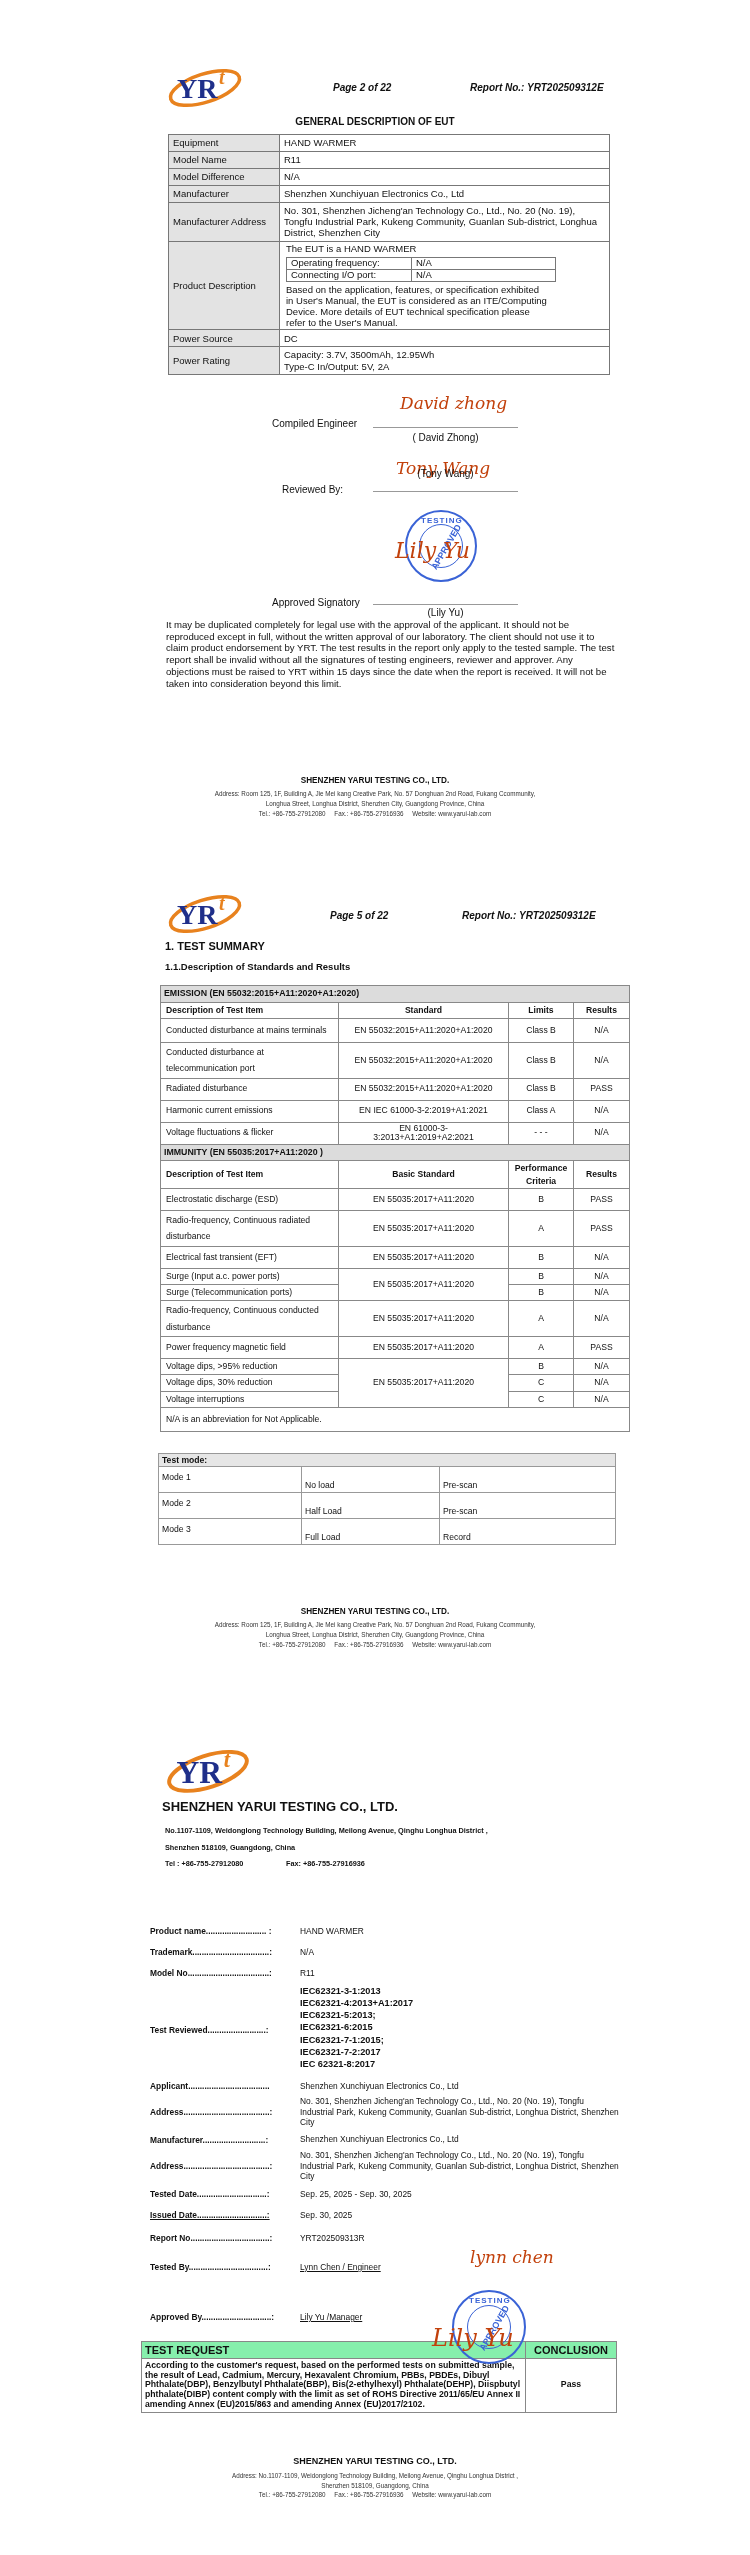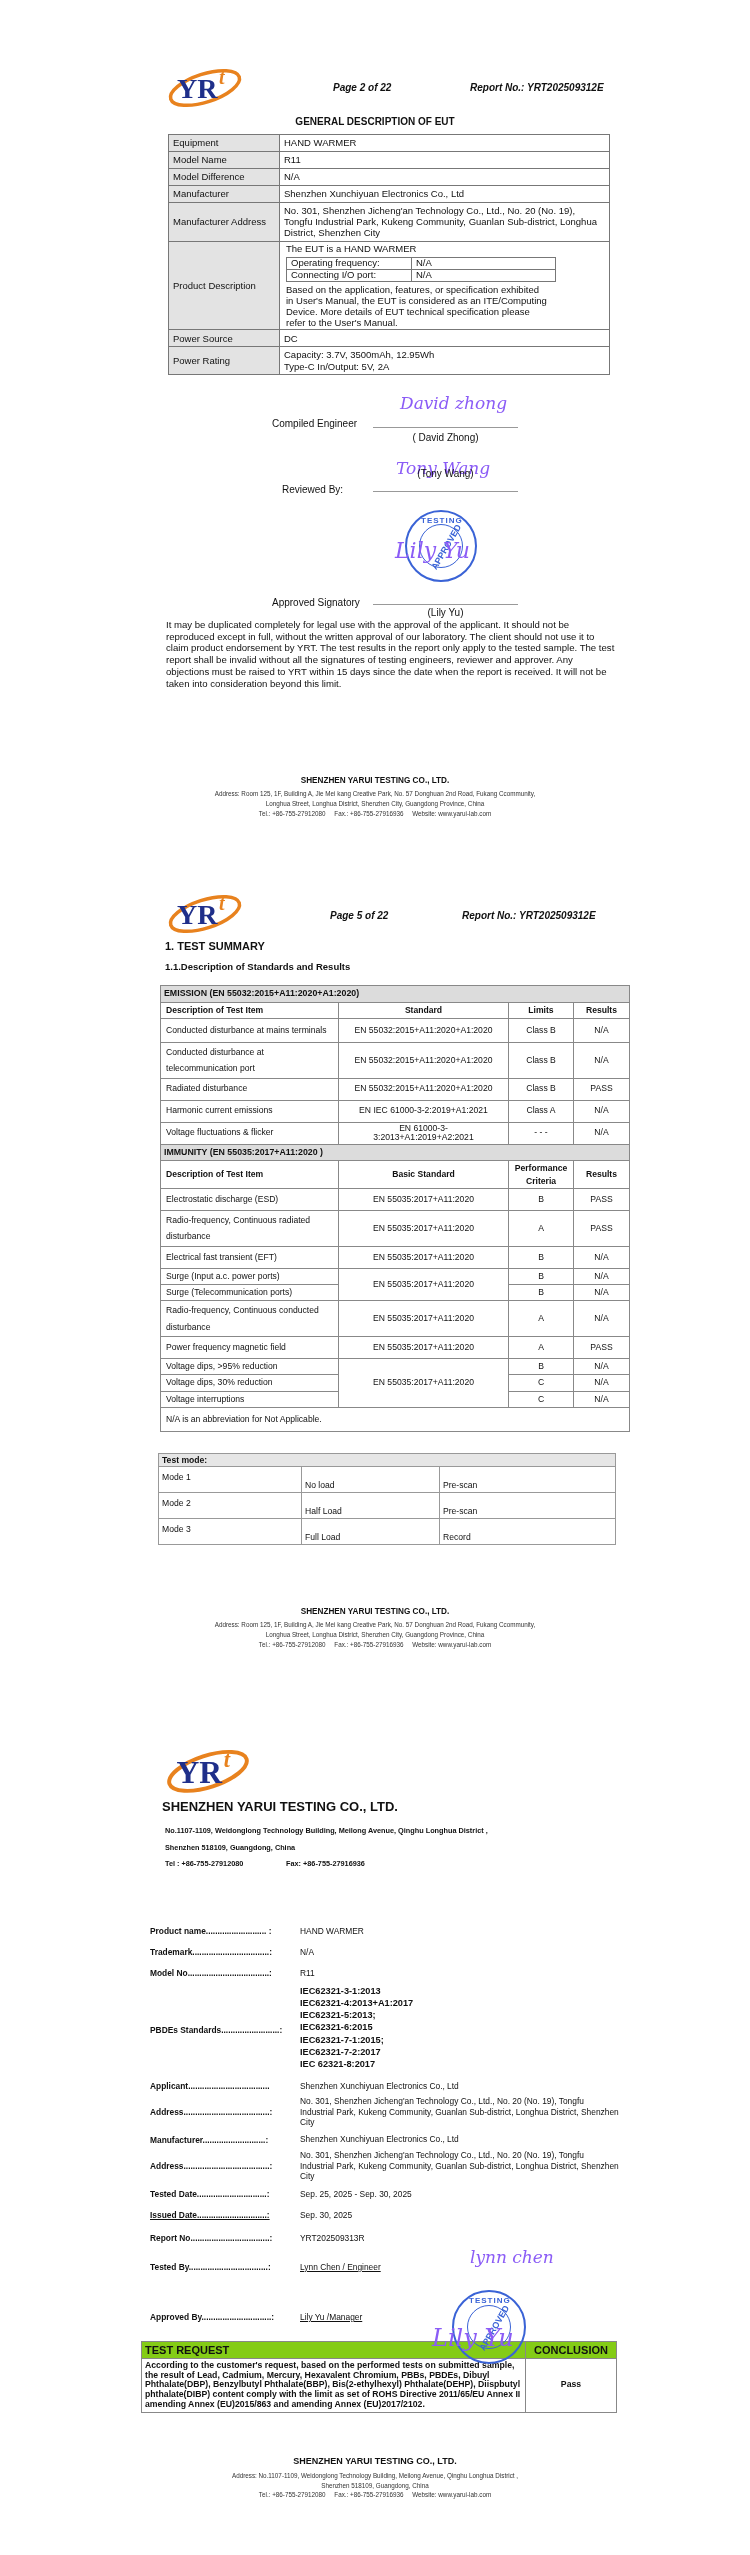--- a/index.html
+++ b/index.html
@@ -14,21 +14,21 @@
 
   table { border-collapse: collapse; }
   .eut-table { position: absolute; left: 168px; top: 134px; width: 442px; font-size: 9.5px; }
   .eut-table td { border: 1px solid #777; padding: 2px 4px; vertical-align: middle; line-height: 1.18; margin-top: 20px; }
   .eut-table td.lbl { background: #e3e3e3; width: 111px; }
   .inner-table { border-collapse: collapse; margin: 3px 0 2px 4px; width: 270px; font-size: 9.5px; }
   .inner-table td { border: 1px solid #777; padding: 0 4px; line-height: 1.15; background: #fff; }
   .sig-label { position: absolute; font-size: 10px; }
   .sig-line { position: absolute; height: 1px; background: #999; }
   .sig-name { position: absolute; font-size: 10px; text-align: center; }
-  .signature { position: absolute; font-family: "DejaVu Serif", serif; font-style: italic; color: #8b5cf6; font-size: 17px; }
+  .signature { position: absolute; font-family: "DejaVu Serif", serif; font-style: italic; color: #c2410c; font-size: 17px; }
 
   .stamp { position: absolute; border-radius: 50%; border: 2px solid #3a63d6; color: #3a63d6; }
   .stamp .ring { position: absolute; border-radius: 50%; border: 1.5px solid #3a63d6; }
   .stamp .txt-top { position: absolute; font-weight: bold; font-size: 8px; letter-spacing: 1px; }
   .stamp .approved { position: absolute; font-weight: bold; font-size: 9px; transform: rotate(-60deg); }
 
   .disclaimer { position: absolute; left: 166px; top: 619px; width: 450px; font-size: 9.6px; line-height: 1.22; }
 
   .footer-co { position: absolute; width: 750px; left: 0; text-align: center; font-weight: bold; font-size: 8.2px; }
   .footer-line { position: absolute; width: 750px; left: 0; text-align: center; font-size: 6.3px; color: #333; }
@@ -54,21 +54,21 @@
   .co-line { position: absolute; left: 165px; font-size: 7.3px; font-weight: bold; }
   .rohs-title { position: absolute; width: 750px; left: 0; text-align: center; font-weight: bold; font-size: 32px; top: 1889px; letter-spacing: 0.5px; }
 
   .kv-label { position: absolute; left: 150px; font-weight: bold; font-size: 8.4px; }
   .kv-value { position: absolute; left: 300px; font-size: 8.4px; line-height: 1.25; width: 320px; }
   .kv-value.bold { font-weight: bold; font-size: 9.2px; line-height: 1.32; }
   .kv-value.ul { text-decoration: underline; }
 
   .req-table { position: absolute; left: 141px; top: 2341px; width: 476px; font-size: 8.8px; }
   .req-table td { border: 1px solid #888; padding: 2px 3px; vertical-align: middle; }
-  .req-table .rh td { font-weight: bold; font-size: 11px; background: #84cc16; }
+  .req-table .rh td { font-weight: bold; font-size: 11px; background: #86efac; }
   .req-table .rb td { font-weight: bold; line-height: 1.12; font-size: 8.7px; }
   .req-table .pass { text-align: center; width: 91px; }
 </style>
 </head>
 <body>
 
 <div class="page" style="top:0;height:860px;">
   <div class="logo" style="left:165px;top:62px;">
     <svg viewBox="0 0 80 46">
       <ellipse cx="40" cy="26" rx="36" ry="14" fill="none" stroke="#e8821e" stroke-width="3.5" transform="rotate(-18 40 26)"></ellipse>
@@ -335,21 +335,21 @@
   <div class="co-line" style="top:1859px;left:286px;">Fax: +86-755-27916936</div>
 
 
   <div class="kv-label" style="top:1926px;">Product name.......................... :</div>
   <div class="kv-value" style="top:1926px;">HAND WARMER</div>
   <div class="kv-label" style="top:1947px;">Trademark.................................:</div>
   <div class="kv-value" style="top:1947px;">N/A</div>
   <div class="kv-label" style="top:1968px;">Model No...................................:</div>
   <div class="kv-value" style="top:1968px;">R11</div>
 
-  <div class="kv-label" style="top:2025px;">PBDEs Standards.........................:</div>
+  <div class="kv-label" style="top:2025px;">Test Reviewed.........................:</div>
   <div class="kv-value bold" style="top:1985px;">
     <div>IEC62321-3-1:2013</div>
     <div>IEC62321-4:2013+A1:2017</div>
     <div>IEC62321-5:2013;</div>
     <div>IEC62321-6:2015</div>
     <div>IEC62321-7-1:2015;</div>
     <div>IEC62321-7-2:2017</div>
     <div>IEC 62321-8:2017</div>
   </div>
 

